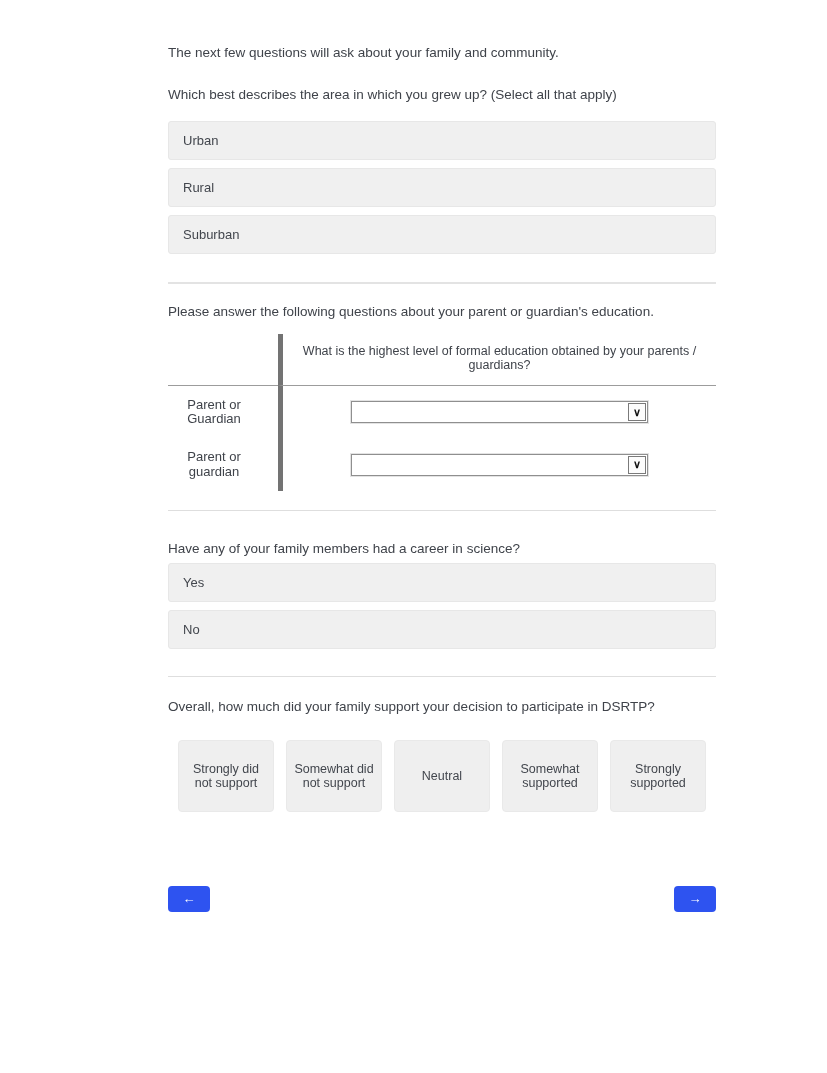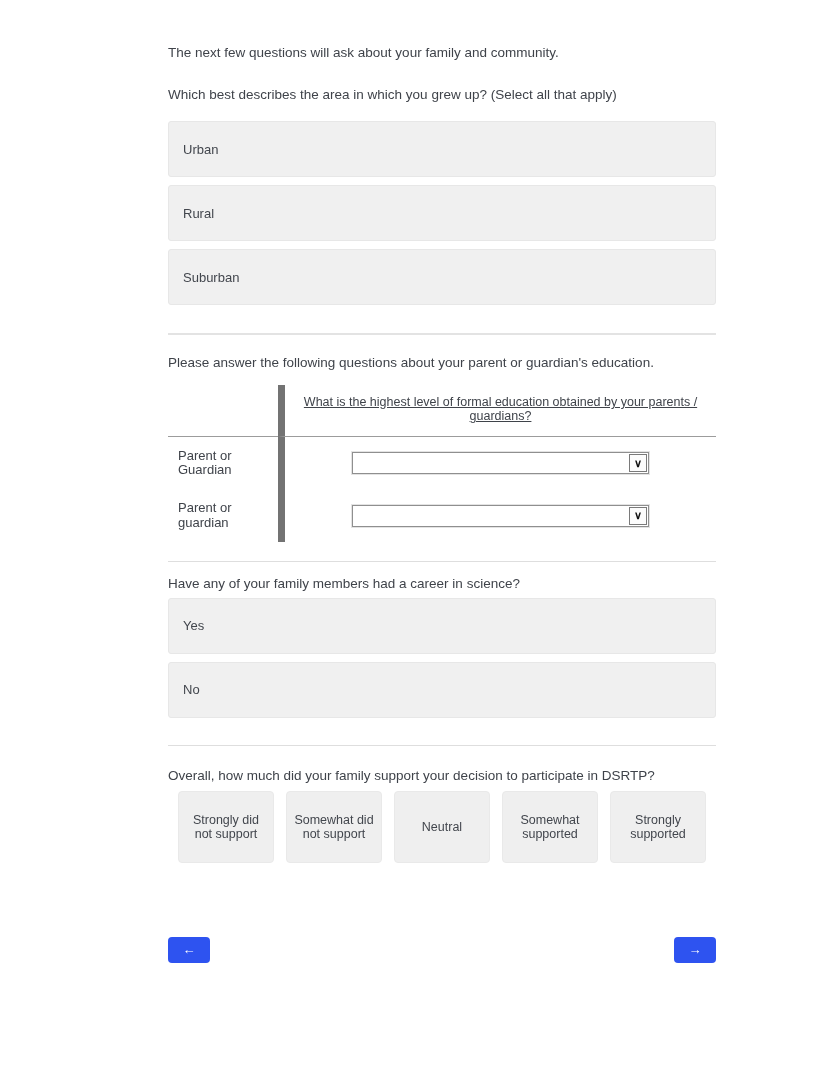--- a/index.html
+++ b/index.html
@@ -19,80 +19,80 @@
   .tagline { font-size: 7.5px; color: #5a5a5a; letter-spacing: 2.1px; margin-top: -1px; margin-right: 2px; }
 
   
   .intro-text { margin-top: 30px; font-size: 13.5px; color: #3f434a; }
   .prompt { font-size: 13.5px; color: #3f434a; }
   .q-area .prompt { margin-top: 27px; }
 
   
   .option-list { margin-top: 19px; }
   .option-row {
-    height: 56px; background: #f0f0f0; border: 1px solid #e7e7e7;
+    height: 39px; background: #f0f0f0; border: 1px solid #e7e7e7;
     border-radius: 3px; display: flex; align-items: center;
     padding-left: 14px; margin-bottom: 8px; cursor: pointer;
   }
   .option-row:last-child { margin-bottom: 0; }
   .option-label { font-size: 13px; color: #42464d; }
 
   
   .hr-thick { border: none; border-top: 2px solid #e3e3e3; margin-top: 28px; }
   .hr-thin  { border: none; border-top: 1px solid #dedede; }
 
   
   .edu-intro { margin-top: 20px; }
   .edu-table { margin-top: 15px; display: grid; grid-template-columns: 110px 1fr; }
-  .edu-col2 { border-left: 7px solid #737373; text-decoration: underline; }
+  .edu-col2 { border-left: 5px solid #737373; }
   .edu-head { border-bottom: 1px solid #9c9c9c; }
   .edu-header-cell {
     padding: 10px 14px 12px; font-size: 12.5px; text-align: center;
     color: #3f434a; line-height: 1.15;
   }
   .edu-row-label {
     padding: 12px 0 12px 10px; font-size: 13px; line-height: 1.1;
-    display: flex; align-items: center;
+    display: flex; align-items: center; text-align: center;
   }
   .edu-row-label span { width: 72px; }
   .edu-row-cell { padding: 10px 0; display: flex; align-items: center; justify-content: center; }
 
   
   .select-box {
     width: 297px; height: 22px; background: #fff;
     border: 1px solid #8f8f8f; outline: 1px solid #e3e3e3;
     position: relative; cursor: pointer;
   }
   .select-value { font-size: 12px; line-height: 20px; padding-left: 5px; color: #222; }
   .dd-button {
     position: absolute; top: 1px; right: 1px; width: 18px; height: 18px;
     background: #fcfcfc; border: 1px solid #7a7a7a;
     display: flex; align-items: center; justify-content: center;
     font-size: 11px; font-weight: bold; color: #111;
   }
 
   
-  .likert-row { margin-top: 8px; display: flex; justify-content: space-between; padding: 0 10px; }
+  .likert-row { margin-top: 26px; display: flex; justify-content: space-between; padding: 0 10px; }
   .likert-box {
     width: 96px; height: 72px; background: #efefef; border: 1px solid #e9e9e9;
     border-radius: 4px; display: flex; align-items: center; justify-content: center;
     text-align: center; cursor: pointer;
   }
   .likert-box span { font-size: 12.5px; line-height: 1.15; color: #42464d; padding: 0 6px; }
 
   
   .nav-row { margin-top: 74px; display: flex; justify-content: space-between; }
   .nav-btn {
     width: 42px; height: 26px; border: none; border-radius: 4px;
     background: #2e53f0; color: #fff; font-size: 13px; line-height: 26px;
     text-align: center; cursor: pointer; font-family: "Liberation Sans", sans-serif;
   }
   .spacer-bottom { height: 95px; }
 
-  .q3 .prompt { margin-top: 14px; }
+  .q3 .prompt { margin-top: 30px; }
   .q3 .option-list { margin-top: 7px; }
   .q4 .prompt { margin-top: 22px; }
   .hr-after-table { margin-top: 19px; }
   .hr-before-q4 { margin-top: 27px; }
 </style>
 </head>
 <body>
 
 <div class="page">
 

